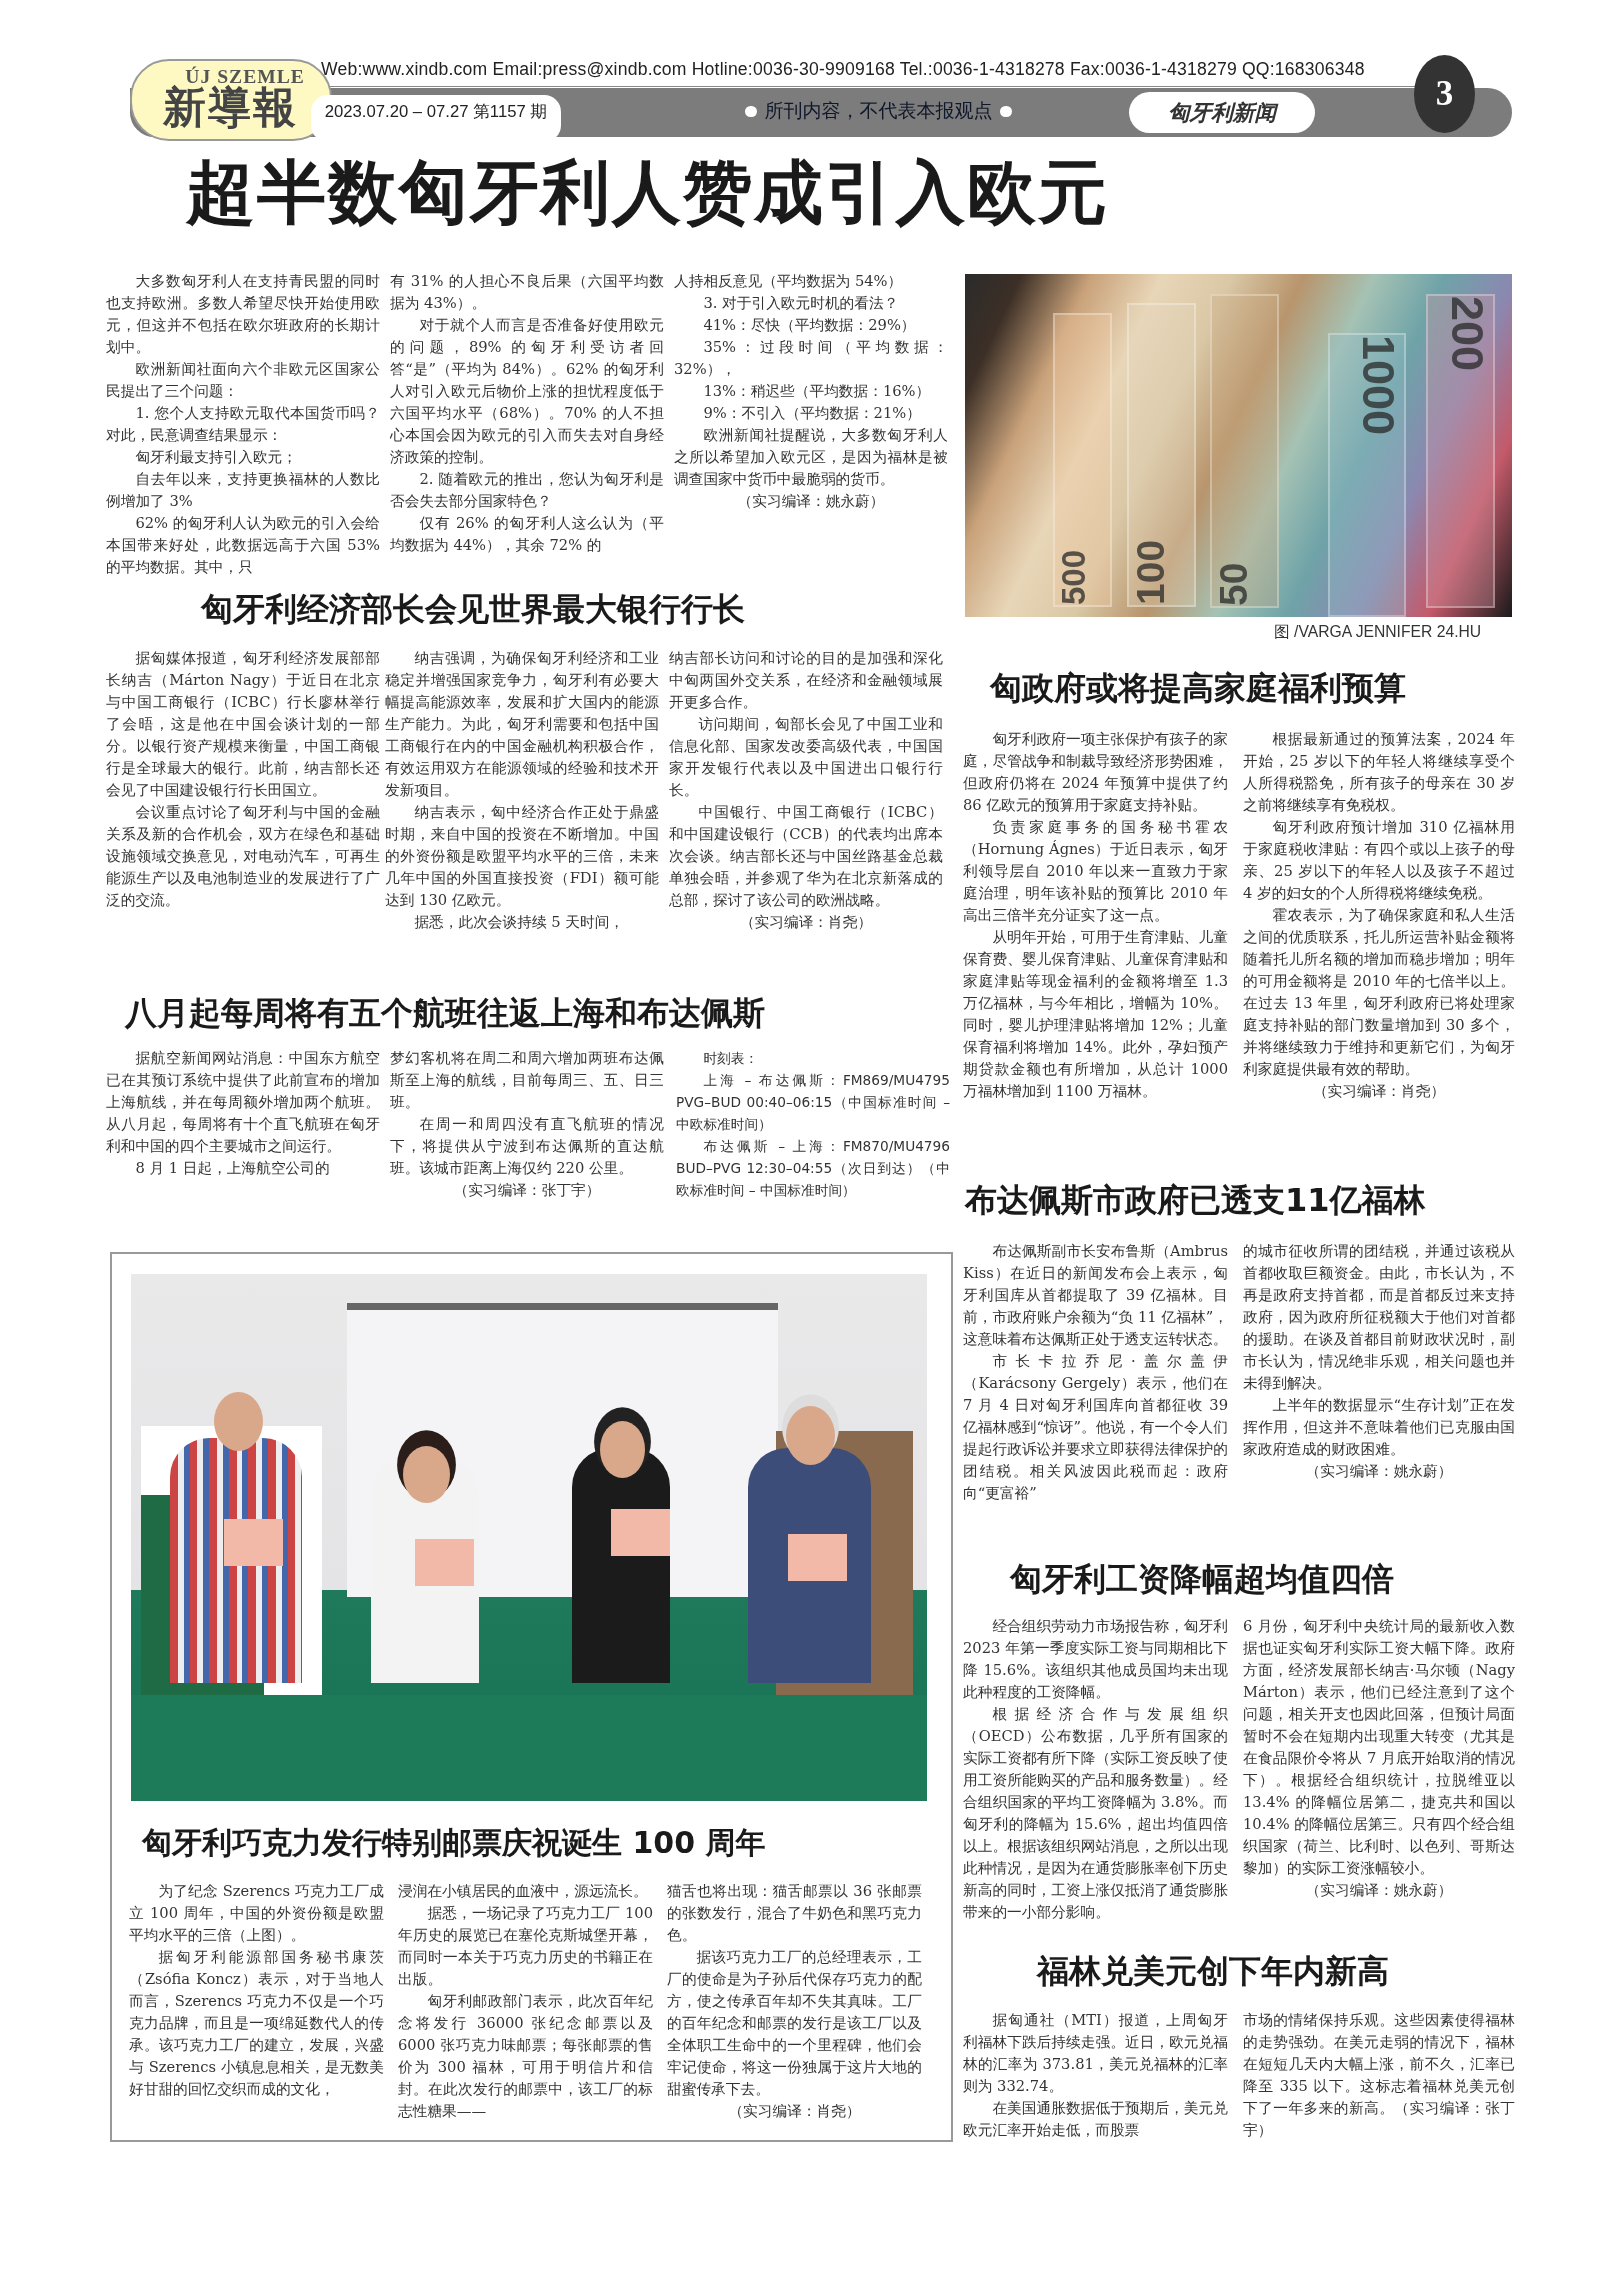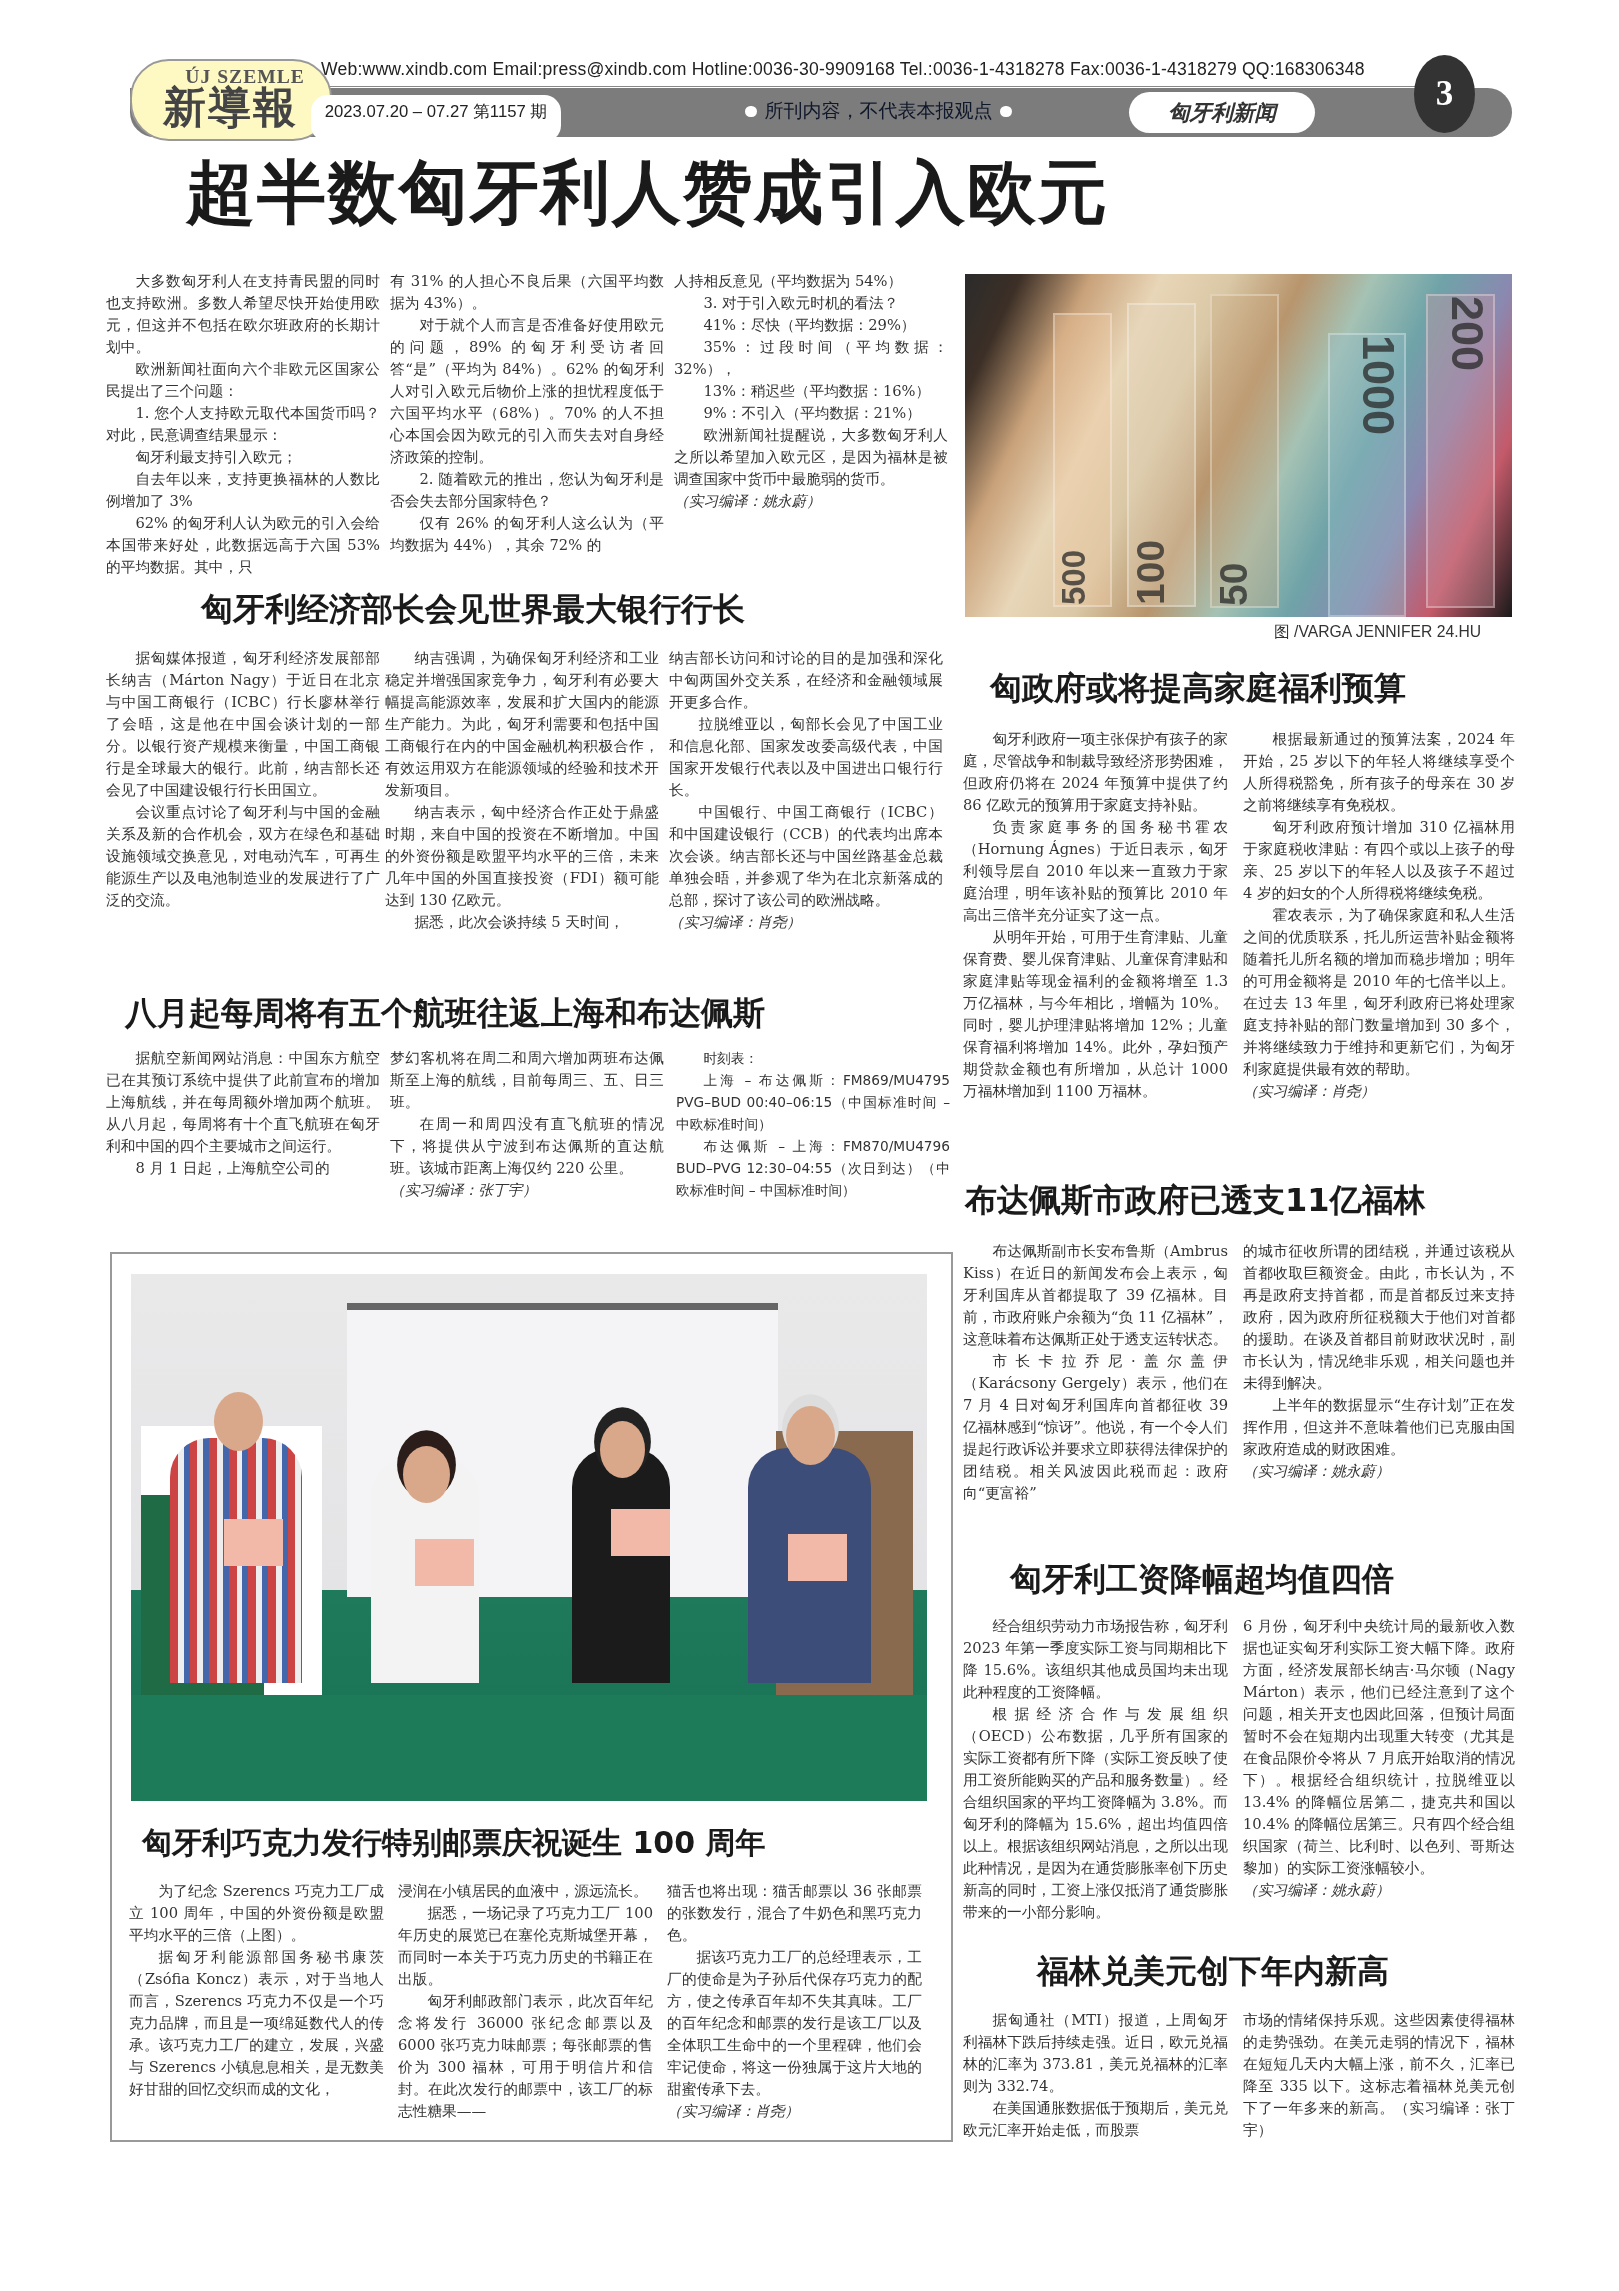--- a/index.html
+++ b/index.html
@@ -19,21 +19,21 @@
 .section{position:absolute;left:1019px;top:37px;width:186px;height:41px;background:#fff;border-radius:20.6px;text-align:center;font-family:"DejaVu Serif",serif;font-style:italic;font-weight:bold;font-size:21.6px;line-height:41px;color:#333}
 .pageno{position:absolute;left:1304px;top:0px;width:61px;height:78px;border-radius:50%;background:#333;color:#fff;font-family:"Liberation Serif",serif;font-weight:bold;font-size:35px;text-align:center;line-height:78px}
 
 .hl{position:absolute;font-family:"DejaVu Sans",sans-serif;font-weight:bold;color:#1a1a1a;white-space:nowrap}
 .h-main{left:186px;top:147px;font-size:69px;letter-spacing:2px}
 .h2{font-size:32px}
 
 .col{position:absolute;font-size:14.7px;line-height:22px;text-align:justify;color:#333}
 .col p{text-indent:2em}
 .col p.ni{text-indent:0}
-.col .credit{text-align:left;text-indent:0;font-style:italic}
+.col .credit{text-align:center;text-indent:0;}
 .sans{font-family:"DejaVu Sans",sans-serif}
 
 .photo-money{left:965px;top:274px;width:547px;height:343px;background:linear-gradient(115deg,#2b2b2b 0%,#3c2f26 8%,#c9a27a 18%,#e8d6b8 28%,#d9c7a5 38%,#b8956d 48%,#a5c2b4 58%,#6fa3a8 68%,#8b88b0 78%,#c45a6a 88%,#1a1a1a 100%);overflow:hidden}
 .note{position:absolute;border:2px solid rgba(255,255,255,0.3);font-family:"Liberation Sans",sans-serif;font-weight:bold;color:rgba(40,40,40,0.75)}
 .credit-money{left:1274px;top:622px;font-family:"Liberation Sans",sans-serif;font-size:15.7px;color:#333}
 .photo-box{left:110px;top:1252px;width:843px;height:890px;border:2px solid #999}
 .photo-stamp{left:131px;top:1274px;width:796px;height:527px;background:linear-gradient(#e9e9ea 0%,#e4e4e6 60%,#1f7a5c 60%,#177253 100%);overflow:hidden}
 .screen{position:absolute;left:216px;top:29px;width:431px;height:294px;background:#f4f4f6;border-top:7.8px solid #666}
 .banner{position:absolute;left:9.8px;top:152px;width:181px;height:363px;background:#fff}
 .banner-green{position:absolute;left:9.8px;top:221px;width:123px;height:294px;background:#1e6b45}
@@ -104,21 +104,21 @@
   <p>据匈媒体报道，匈牙利经济发展部部长纳吉（Márton Nagy）于近日在北京与中国工商银行（ICBC）行长廖林举行了会晤，这是他在中国会谈计划的一部分。以银行资产规模来衡量，中国工商银行是全球最大的银行。此前，纳吉部长还会见了中国建设银行行长田国立。</p>
   <p>会议重点讨论了匈牙利与中国的金融关系及新的合作机会，双方在绿色和基础设施领域交换意见，对电动汽车，可再生能源生产以及电池制造业的发展进行了广泛的交流。</p>
 </div>
 <div class="col" style="left:385px;top:647px;width:274px">
   <p>纳吉强调，为确保匈牙利经济和工业稳定并增强国家竞争力，匈牙利有必要大幅提高能源效率，发展和扩大国内的能源生产能力。为此，匈牙利需要和包括中国工商银行在内的中国金融机构积极合作，有效运用双方在能源领域的经验和技术开发新项目。</p>
   <p>纳吉表示，匈中经济合作正处于鼎盛时期，来自中国的投资在不断增加。中国的外资份额是欧盟平均水平的三倍，未来几年中国的外国直接投资（FDI）额可能达到 130 亿欧元。</p>
   <p>据悉，此次会谈持续 5 天时间，</p>
 </div>
 <div class="col" style="left:669px;top:647px;width:274px">
   <p class="ni">纳吉部长访问和讨论的目的是加强和深化中匈两国外交关系，在经济和金融领域展开更多合作。</p>
-  <p>拉脱维亚以，匈部长会见了中国工业和信息化部、国家发改委高级代表，中国国家开发银行代表以及中国进出口银行行长。</p>
+  <p>访问期间，匈部长会见了中国工业和信息化部、国家发改委高级代表，中国国家开发银行代表以及中国进出口银行行长。</p>
   <p>中国银行、中国工商银行（ICBC）和中国建设银行（CCB）的代表均出席本次会谈。纳吉部长还与中国丝路基金总裁单独会晤，并参观了华为在北京新落成的总部，探讨了该公司的欧洲战略。</p>
   <p class="credit">（实习编译：肖尧）</p>
 </div>
 
 <div class="hl h2" style="left:125px;top:992px">八月起每周将有五个航班往返上海和布达佩斯</div>
 <div class="col" style="left:106px;top:1047px;width:274px">
   <p>据航空新闻网站消息：中国东方航空已在其预订系统中提供了此前宣布的增加上海航线，并在每周额外增加两个航班。从八月起，每周将有十个直飞航班在匈牙利和中国的四个主要城市之间运行。</p>
   <p>8 月 1 日起，上海航空公司的</p>
 </div>
 <div class="col" style="left:390px;top:1047px;width:274px">

